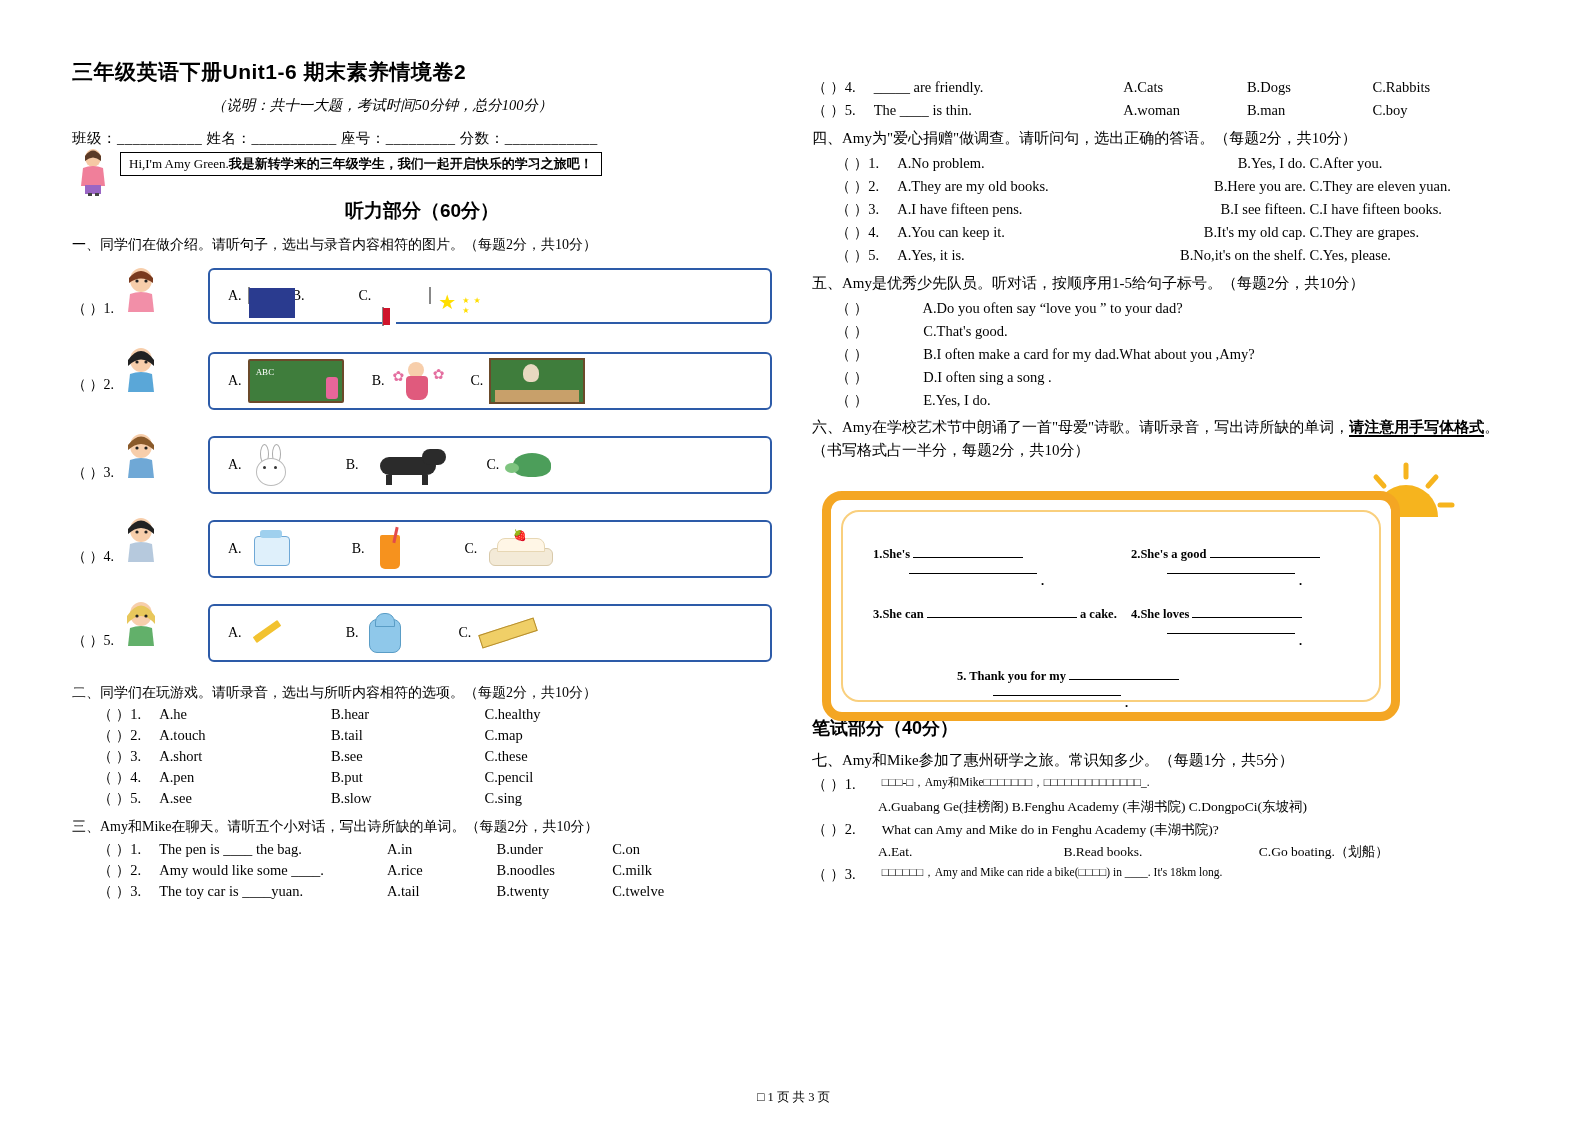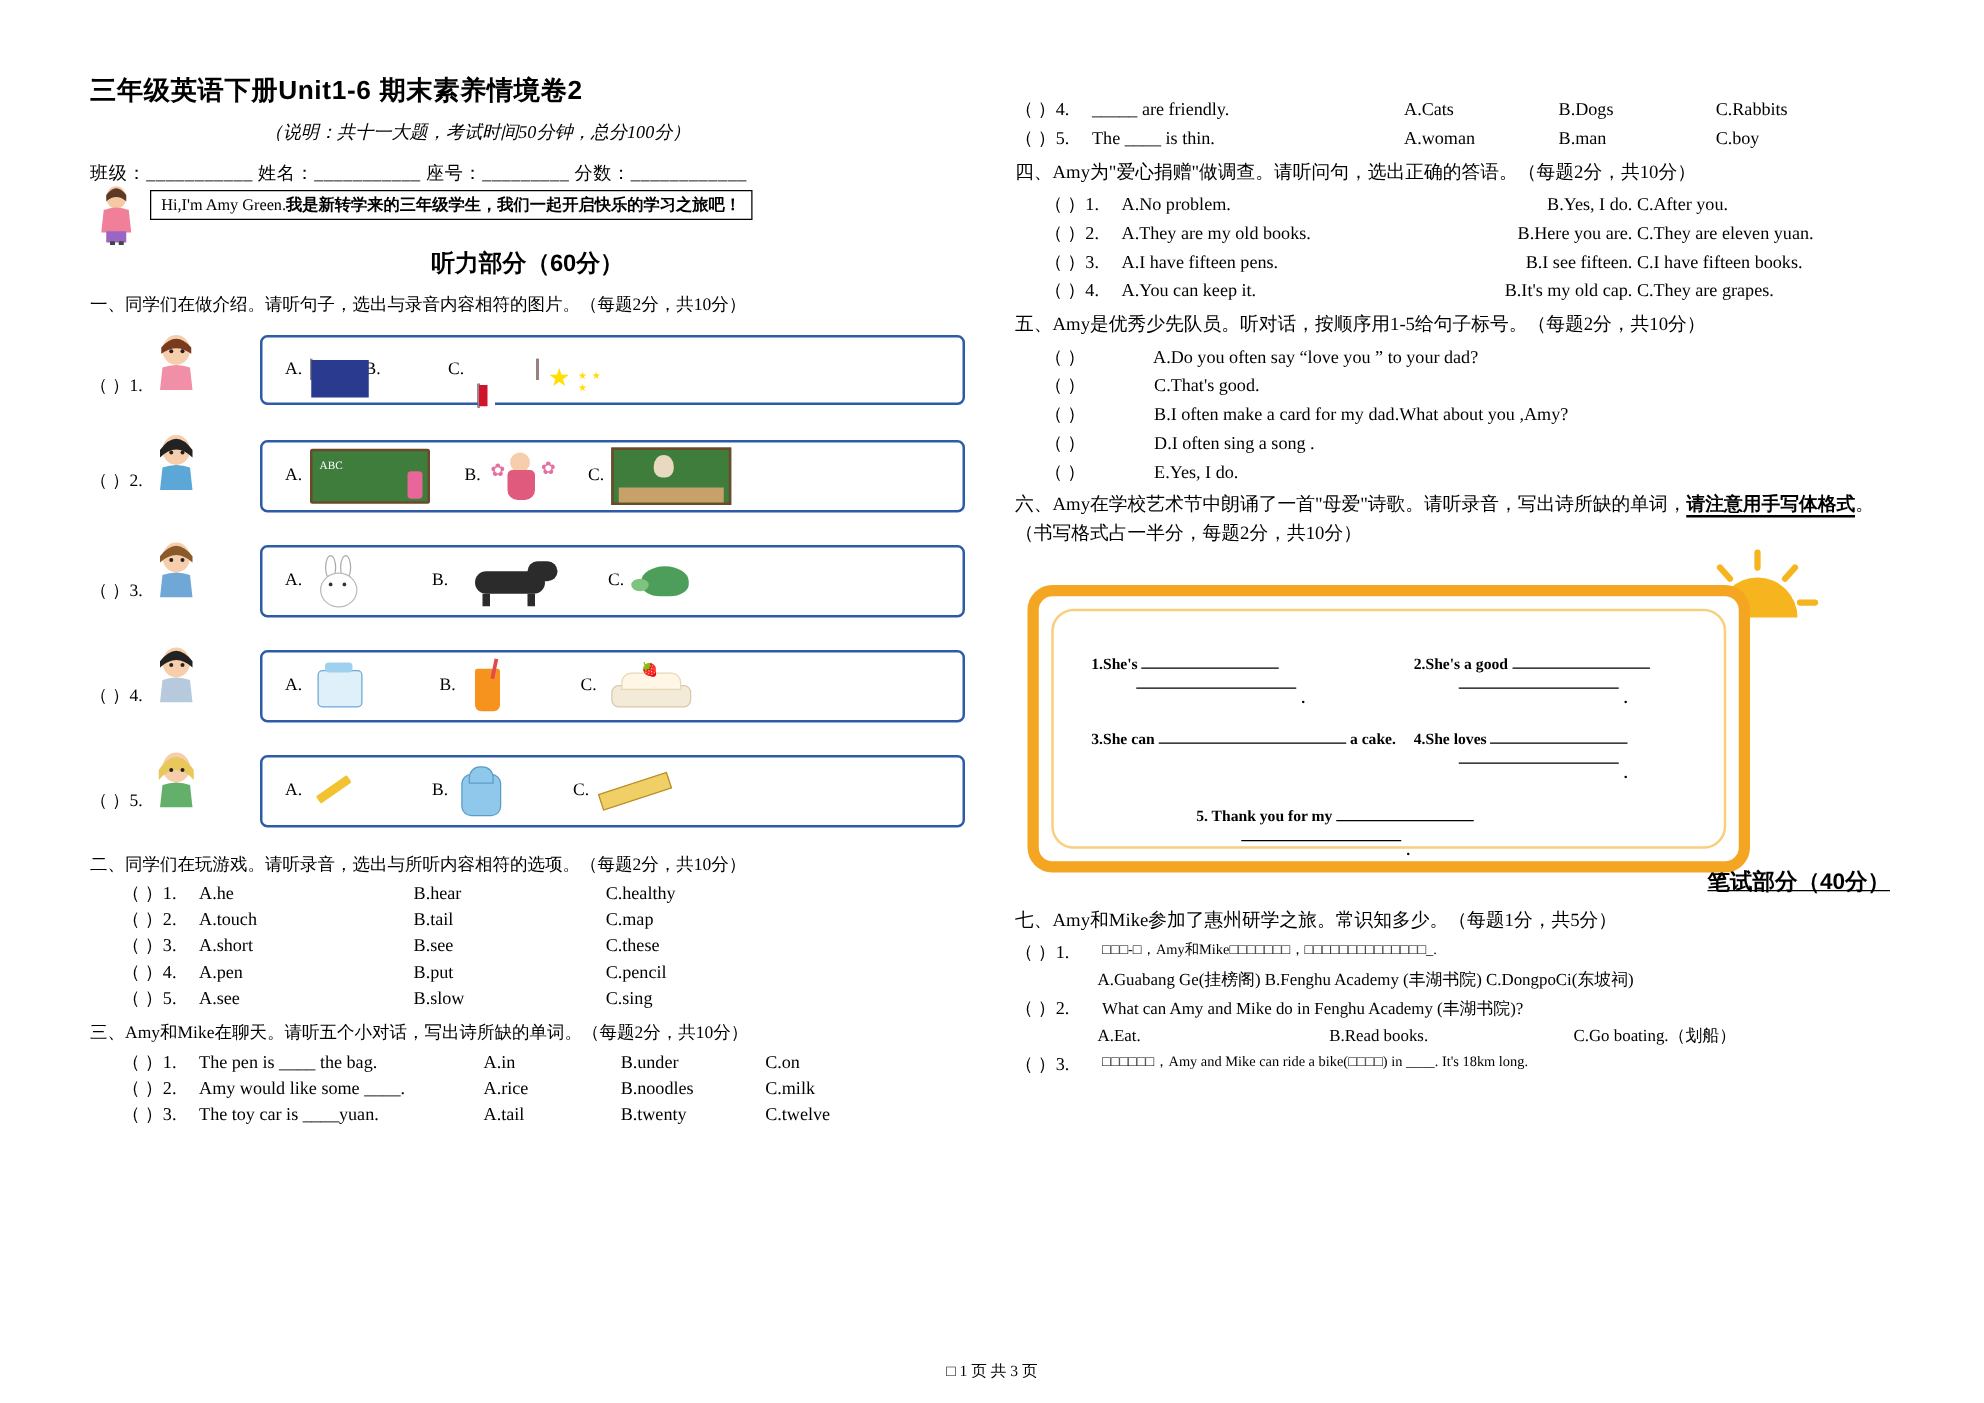--- a/index.html
+++ b/index.html
@@ -81,22 +81,22 @@
   }
   .poem-card .inner{
     position:absolute;left:10px;top:10px;right:10px;bottom:10px;
     border:2px solid #f9cf7d;border-radius:18px;
   }
   .poem-item{position:absolute;font-family:"Liberation Serif",serif;font-size:12.5px;font-weight:bold;}
   .poem-item .blank{display:inline-block;border-bottom:1px solid #000;width:110px;height:11px;}
   .poem-item .blank2{display:block;border-bottom:1px solid #000;width:128px;height:11px;margin-left:36px;}
 
   .pen-head{
-    text-align:right;font-family:"Liberation Sans",sans-serif;font-weight:bold;
-    font-size:18px;margin:12px 0 8px 0;text-decoration:underline;
+    text-align:left;font-family:"Liberation Sans",sans-serif;font-weight:bold;
+    font-size:18px;margin:12px 0 8px 0;
   }
   .tiny{font-size:11.5px;}
   .footer{
     position:absolute;left:0;bottom:16px;width:1587px;text-align:center;
     font-size:12.5px;
   }
   .hl{font-weight:bold;border-bottom:2px solid #000;}
   .imgbox{display:inline-block;vertical-align:middle;}
 </style>
 </head>
@@ -415,20 +415,27 @@
         <span class="ca">A.I have fifteen pens.</span>
         <span class="cb">B.I see fifteen.</span>
         <span>C.I have fifteen books.</span>
       </div>
       <div class="r-line">
         <span style="display:inline-block;width:20px"></span>
         <span class="paren">（    ）4.</span>
         <span class="ca">A.You can keep it.</span>
         <span class="cb">B.It's my old cap.</span>
         <span>C.They are grapes.</span>
+      </div>
+      <div class="r-line">
+        <span style="display:inline-block;width:20px"></span>
+        <span class="paren">（    ）5.</span>
+        <span class="ca">A.Yes, it is.</span>
+        <span class="cb">B.No,it's on the shelf.</span>
+        <span>C.Yes, please.</span>
       </div>
     </div>
 
     <div class="r-head">五、Amy是优秀少先队员。听对话，按顺序用1-5给句子标号。（每题2分，共10分）</div>
     <div>
       <div class="r-line">
         <span style="display:inline-block;width:20px"></span>
         <span style="display:inline-block;width:84px">（      ）</span>
         <span>A.Do you often say “love you ” to your dad?</span>
       </div>

